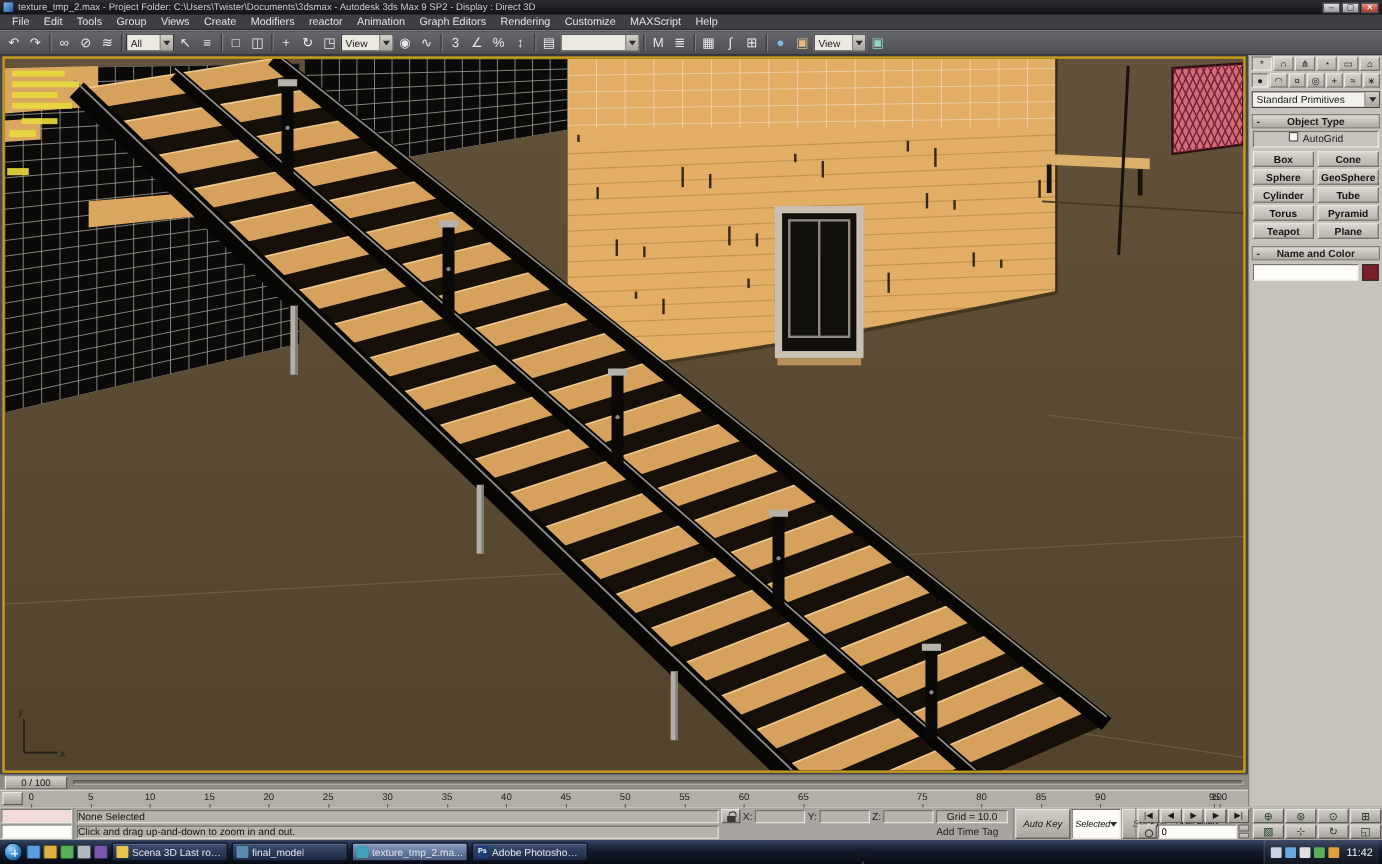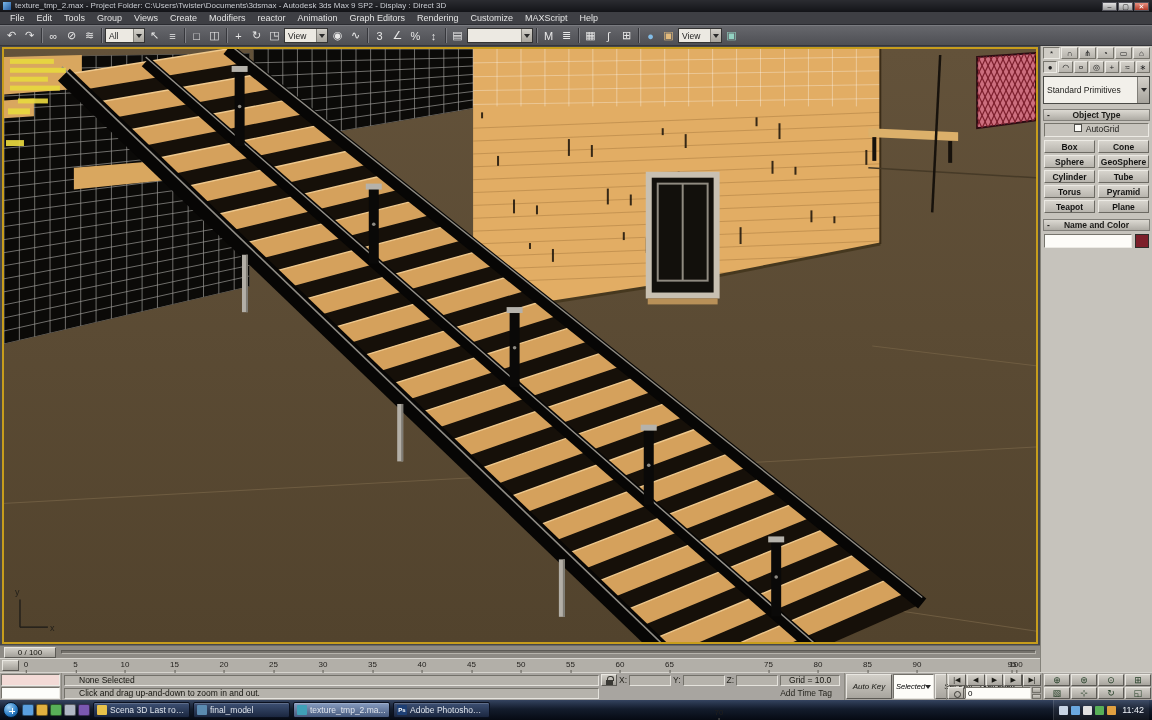--- a/index.html
+++ b/index.html
@@ -39,40 +39,40 @@
 #trackbar{height:14px;background:#b2afa8;position:relative;flex:0 0 auto;border-top:1px solid #d9d7d1;}
 .tb-mini-btn{position:absolute;left:2px;top:1px;width:17px;height:11px;background:linear-gradient(#d2cfc8,#a3a099);border:1px solid;border-color:#e9e7e1 #5c5a55 #5c5a55 #e9e7e1;}
 .tick{position:absolute;top:1px;font-size:8px;color:#211f1c;transform:translateX(-50%);}
 .tick::after{content:'';position:absolute;left:50%;top:10px;width:1px;height:3px;background:#605d56;}
 
 
 #command-panel{flex:1;background:#c6c3bc;border-left:1px solid #84827a;display:flex;flex-direction:column;font-size:9px;color:#1c1b18;min-width:0;}
 .cp-tabs,.cp-subtabs{display:flex;gap:1px;padding:1px 2px;flex:0 0 auto;}
 .cp-tab,.cp-subtab{flex:1;height:12px;display:flex;align-items:center;justify-content:center;font-size:8px;color:#222;background:linear-gradient(#d4d1ca,#b6b3ac);border:1px solid;border-color:#eceae4 #76746c #76746c #eceae4;}
 .cp-tab.active,.cp-subtab.active{background:#cfccc5;border-color:#76746c #eceae4 #eceae4 #76746c;}
-.cp-dd{margin:2px;height:28px;background:#f2f0ea;border:1px solid #4a4a46;display:flex;align-items:center;padding-left:3px;font-size:8.5px;flex:0 0 auto;}
+.cp-dd{margin:2px;height:14px;background:#f2f0ea;border:1px solid #4a4a46;display:flex;align-items:center;padding-left:3px;font-size:8.5px;flex:0 0 auto;}
 .cp-dd .caret-box{margin-left:auto;width:12px;height:100%;background:linear-gradient(#d4d1ca,#a6a39c);border-left:1px solid #807e78;display:flex;align-items:center;justify-content:center;}
 .rollout-header{margin:3px 2px 0;height:12px;background:linear-gradient(#dcd9d2,#aeaba4);border:1px solid #82807a;display:flex;align-items:center;justify-content:center;font-size:8.5px;font-weight:bold;position:relative;flex:0 0 auto;}
 .roll-minus{position:absolute;left:3px;font-weight:bold;}
 .autogrid-row{display:flex;align-items:flex-start;justify-content:center;gap:4px;height:14px;margin:2px 3px;border:1px solid;border-color:#76746c #eceae4 #eceae4 #76746c;font-size:8.5px;flex:0 0 auto;}
 .checkbox{width:8px;height:8px;background:#fbfaf6;border:1px solid #4e4d49;}
 .prim-grid{display:grid;grid-template-columns:1fr 1fr;gap:2px 3px;padding:1px 3px 3px;flex:0 0 auto;font-weight:bold;}
 .prim-btn{height:13px;display:flex;align-items:center;justify-content:center;font-size:8.5px;color:#141413;background:linear-gradient(#d7d4cd,#b8b5ae);border:1px solid;border-color:#eceae4 #6c6a63 #6c6a63 #eceae4;white-space:nowrap;overflow:hidden;}
 .name-row{display:flex;gap:3px;padding:3px;flex:0 0 auto;}
 .name-input{flex:1;height:14px;border:1px solid;border-color:#76746c #eceae4 #eceae4 #76746c;background:#fdfcf8;font-size:8px;padding:0 2px;min-width:0;}
 .color-swatch{width:14px;height:14px;border:1px solid #2e2d2a;flex:0 0 auto;}
 
 
 #statusbar{height:28px;background:#a8a5a0;display:flex;border-top:1px solid #d6d4ce;flex:0 0 auto;}
 .mini-listener{width:62px;flex:0 0 auto;display:flex;flex-direction:column;gap:1px;padding:1px;border-right:1px solid #8a8880;}
 .ml-top{flex:1;background:#f3dad6;border:1px solid;border-color:#76746c #eceae4 #eceae4 #76746c;}
 .ml-bottom{flex:1;background:#fdfdfa;border:1px solid;border-color:#76746c #eceae4 #eceae4 #76746c;}
 .sb-center{flex:1;display:flex;flex-direction:column;gap:1px;padding:1px 2px;min-width:0;}
 .sb-row{flex:1;display:flex;align-items:center;gap:2px;min-width:0;}
-.sb-field{height:11px;background:#b6b3ac;border:1px solid;border-color:#73716a #e5e3dd #e5e3dd #73716a;font-size:8.5px;color:#15140f;display:flex;align-items:center;padding:0 14px;overflow:hidden;white-space:nowrap;}
+.sb-field{height:11px;background:#b6b3ac;border:1px solid;border-color:#73716a #e5e3dd #e5e3dd #73716a;font-size:8.5px;color:#15140f;display:flex;align-items:center;padding:0 0;overflow:hidden;white-space:nowrap;}
 .sel-field,.prompt-field{flex:0 0 535px;}
 .lock-btn{width:16px;height:12px;background:linear-gradient(#d2cfc8,#a3a099);border:1px solid;border-color:#e9e7e1 #5c5a55 #5c5a55 #e9e7e1;position:relative;flex:0 0 auto;}
 .lock-body{position:absolute;left:4px;top:5px;width:7px;height:5px;background:#3a3934;}
 .lock-body::before{content:'';position:absolute;left:1px;top:-4px;width:5px;height:4px;border:1px solid #3a3934;border-bottom:none;border-radius:3px 3px 0 0;}
 .coord-label{font-size:8.5px;color:#26251f;flex:0 0 auto;}
 .coord-field{flex:0 0 42px;height:11px;background:#b6b3ac;border:1px solid;border-color:#73716a #e5e3dd #e5e3dd #73716a;}
 .grid-box{flex:0 0 60px;justify-content:center;}
 .add-tag{margin-left:auto;margin-right:10px;font-size:8.5px;color:#26251f;white-space:nowrap;}
 .key-cluster{width:102px;flex:0 0 auto;display:flex;flex-direction:row;gap:1px;padding:1px;border-left:1px solid #8a8880;font-style:italic;}
 .kc-row{flex:1;display:flex;gap:1px;}

